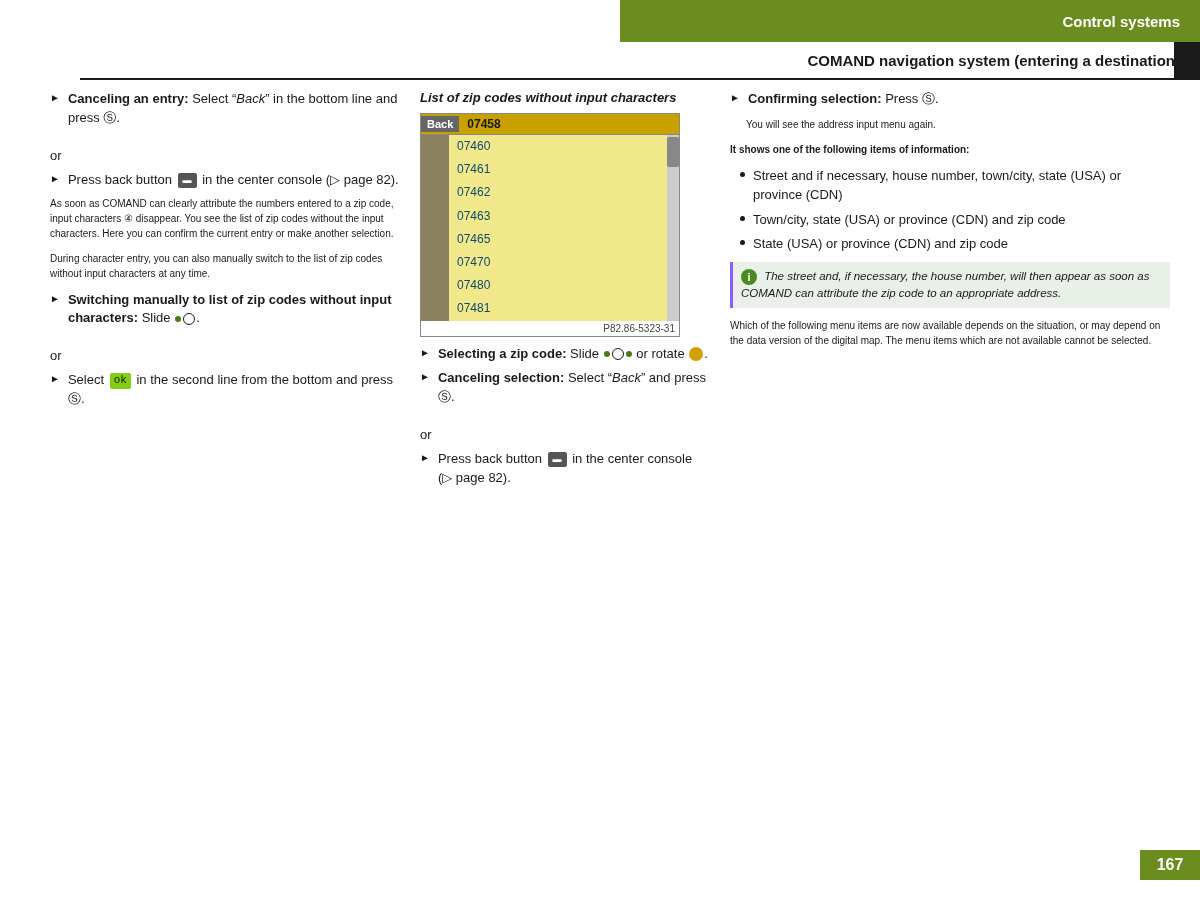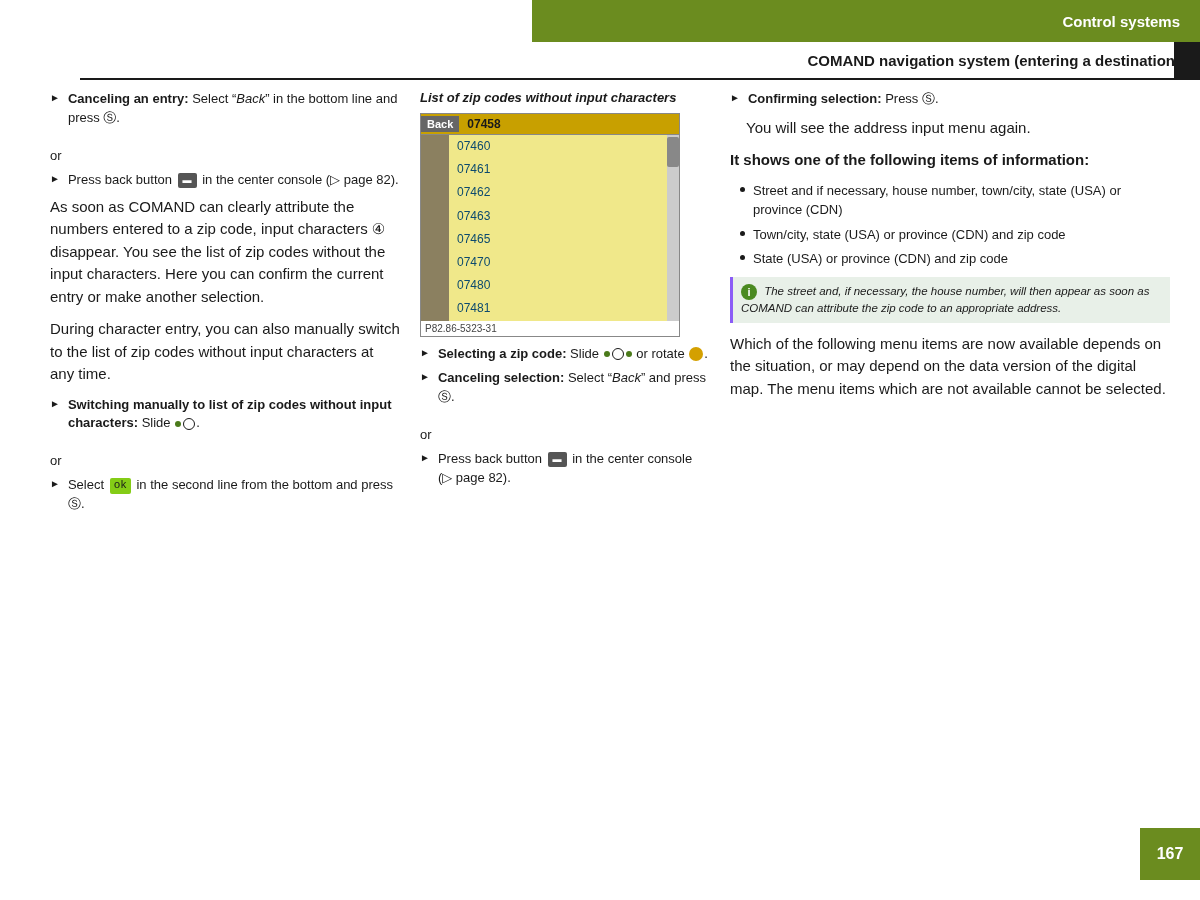--- a/index.html
+++ b/index.html
@@ -11,21 +11,21 @@
       font-size: 13px;
       color: #1a1a1a;
       overflow: hidden;
       position: relative;
     }
 
     
     .header-bar {
       position: absolute;
       top: 0; right: 0;
-      width: 668px;
+      width: 580px;
       height: 42px;
       background: #6b8c1f;
       display: flex;
       align-items: center;
       justify-content: flex-end;
       padding-right: 20px;
     }
     .header-title {
       color: #ffffff;
       font-weight: bold;
@@ -56,21 +56,21 @@
       height: 38px;
       background: #1a1a1a;
     }
 
     
     .page-number-box {
       position: absolute;
       bottom: 20px;
       right: 0;
       width: 60px;
-      height: 52px;
+      height: 30px;
       background: #6b8c1f;
       display: flex;
       align-items: center;
       justify-content: center;
     }
     .page-number {
       color: #ffffff;
       font-weight: bold;
       font-size: 16px;
     }
@@ -126,21 +126,21 @@
     .italic-text {
       font-style: italic;
     }
 
     .or-line {
       margin: 20px 0 8px 0;
       font-size: 13px;
     }
 
     p.body-text {
-      font-size: 15px;
+      font-size: 10px;
       line-height: 1.5;
       margin-bottom: 10px;
     }
 
     
     .back-btn-icon {
       display: inline-block;
       background: #555;
       color: #fff;
       font-size: 9px;
@@ -240,20 +240,21 @@
     .zip-scrollbar-thumb {
       width: 100%;
       height: 30px;
       background: #888;
       border-radius: 2px;
       margin-top: 2px;
     }
     .zip-caption {
       font-size: 10px;
       color: #444;
+      text-align: right;
       padding: 2px 4px;
     }
 
     
     .info-box {
       background: #e8f0e8;
       border-left: 3px solid #8b5cf6;
       padding: 6px 8px;
       font-size: 11.5px;
       font-style: italic;

